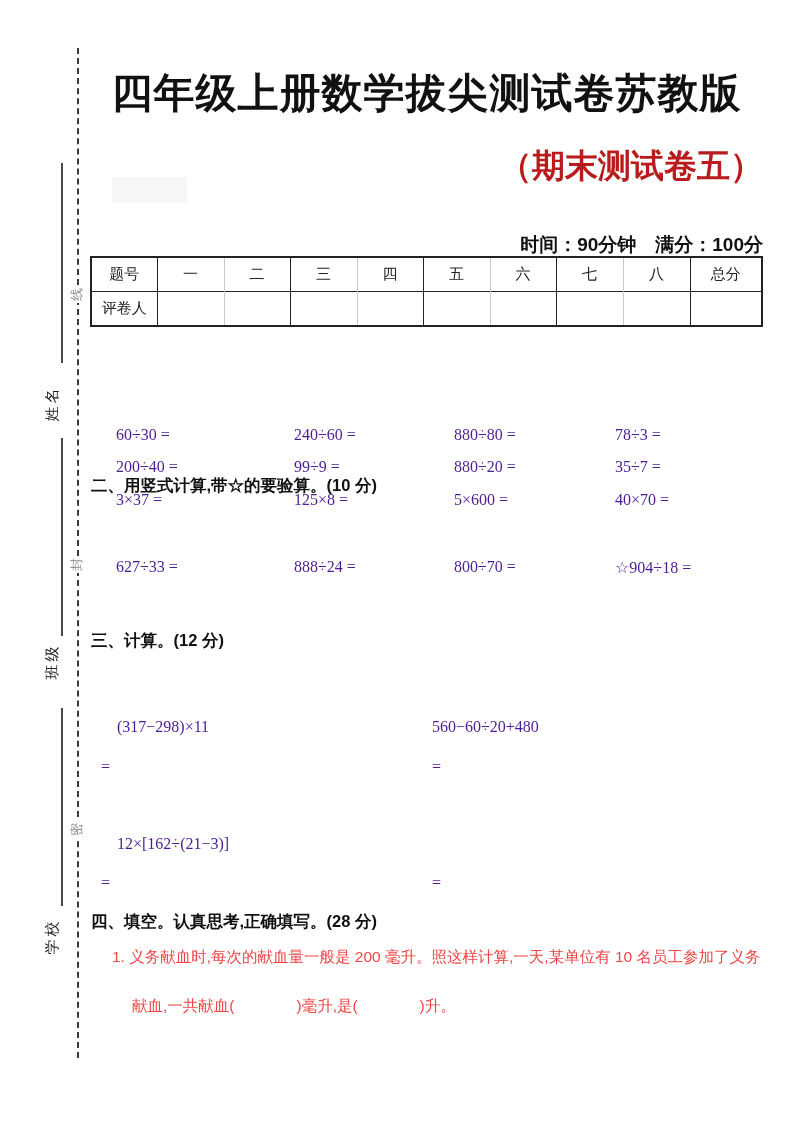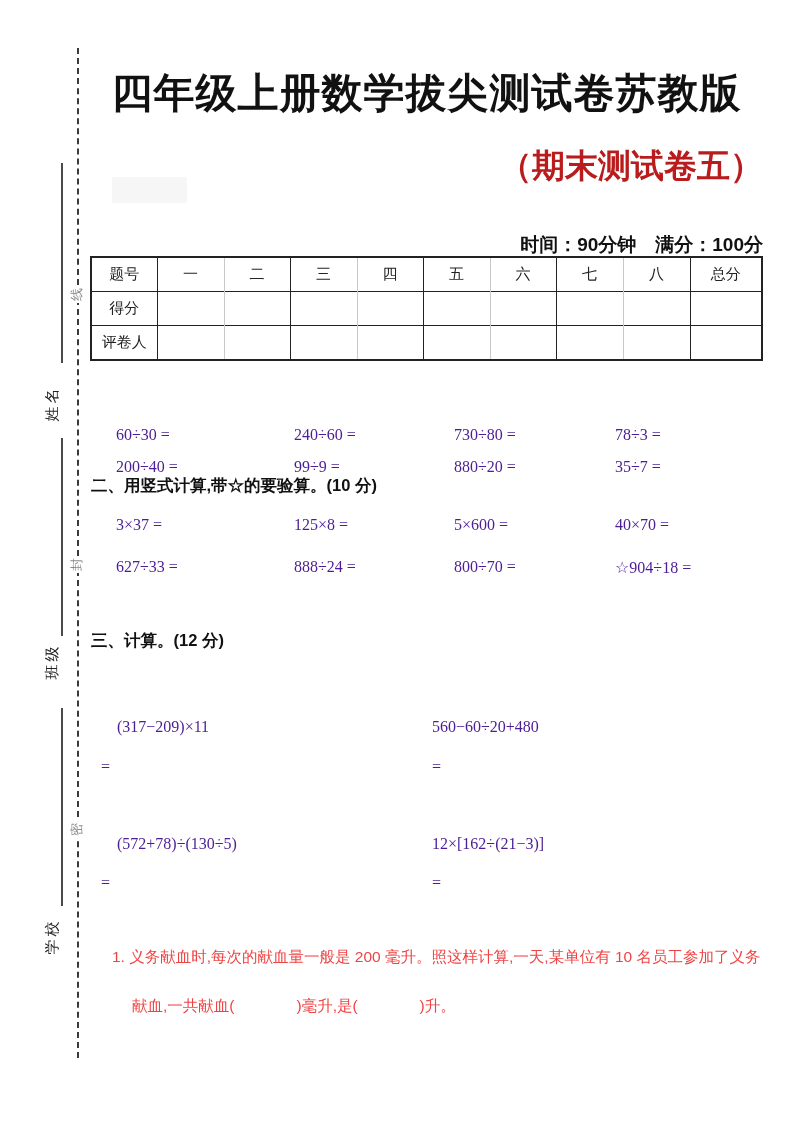--- a/index.html
+++ b/index.html
@@ -99,89 +99,77 @@
       <td class="bd">二</td>
       <td class="bl">三</td>
       <td class="bd">四</td>
       <td class="bl">五</td>
       <td class="bd">六</td>
       <td class="bl">七</td>
       <td class="bd">八</td>
       <td>总分</td>
     </tr>
     <tr>
-      <td class="bd">得分</td>
-      <td class="bl"></td>
-      <td class="bd"></td>
-      <td class="bl"></td>
-      <td class="bd"></td>
-      <td class="bl"></td>
-      <td class="bd"></td>
-      <td class="bl"></td>
-      <td class="bd"></td>
-      <td></td>
-    </tr>
-    <tr>
       <td class="bd">评卷人</td>
       <td class="bl"></td>
       <td class="bd"></td>
       <td class="bl"></td>
       <td class="bd"></td>
       <td class="bl"></td>
       <td class="bd"></td>
       <td class="bl"></td>
       <td class="bd"></td>
       <td></td>
     </tr>
   </tbody>
     </table>
 
   <div class="grid4 math" style="top:378px">
     <span>60÷30 =</span>
     <span>240÷60 =</span>
-    <span>730÷80 =</span>
+    <span>880÷80 =</span>
     <span>78÷3 =</span>
   </div>
   <div class="grid4 math" style="top:410px">
     <span>200÷40 =</span>
     <span>99÷9 =</span>
     <span>880÷20 =</span>
     <span>35÷7 =</span>
   </div>
-  <div class="grid4 math" style="top:468px">
+  <div class="grid4 math" style="top:443px">
     <span>3×37 =</span>
     <span>125×8 =</span>
     <span>5×600 =</span>
     <span>40×70 =</span>
   </div>
 
   <div class="sechead" style="top:475px">二、用竖式计算,带☆的要验算。(10 分)</div>
   <div class="grid4 math" style="top:510px">
     <span>627÷33 =</span>
     <span>888÷24 =</span>
     <span>800÷70 =</span>
     <span>☆904÷18 =</span>
   </div>
 
   <div class="sechead" style="top:630px">三、计算。(12 分)</div>
   <div class="grid2 math" style="top:670px">
-    <span>(317−209)×11</span>
+    <span>(317−298)×11</span>
     <span>560−60÷20+480</span>
   </div>
   <div class="grid2 eq math" style="top:710px">
     <span>=</span>
     <span>=</span>
   </div>
   <div class="grid2 math" style="top:787px">
-    <span>(572+78)÷(130÷5)</span>
     <span>12×[162÷(21−3)]</span>
   </div>
   <div class="grid2 eq math" style="top:826px">
     <span>=</span>
     <span>=</span>
   </div>
 
+  <div class="sechead" style="top:911px">四、填空。认真思考,正确填写。(28 分)</div>
   <div class="item" style="top:946px">
     <div><span>1.</span> <span>义务献血时,每次的献血量一般是 200 毫升。照这样计算,一天,某单位有 10 名员工参加了义务</span></div>
     <div class="cont">献血,一共献血(　　　　)毫升,是(　　　　)升。</div>
   </div>
 
 </div>
 
 </body></html>

